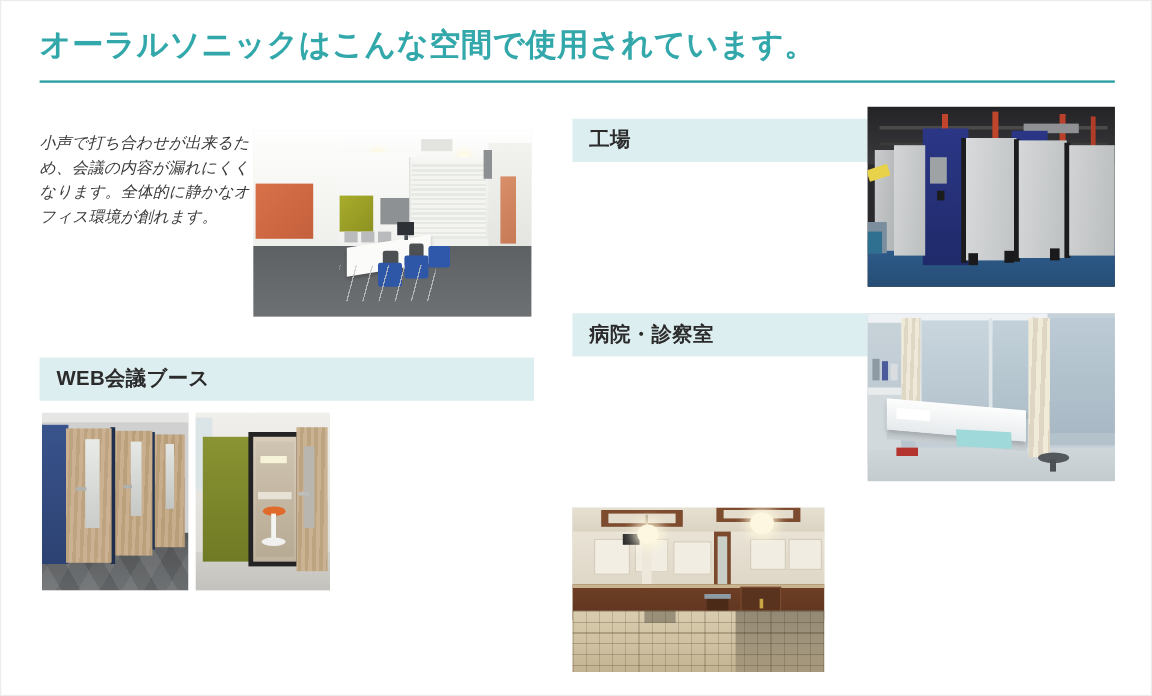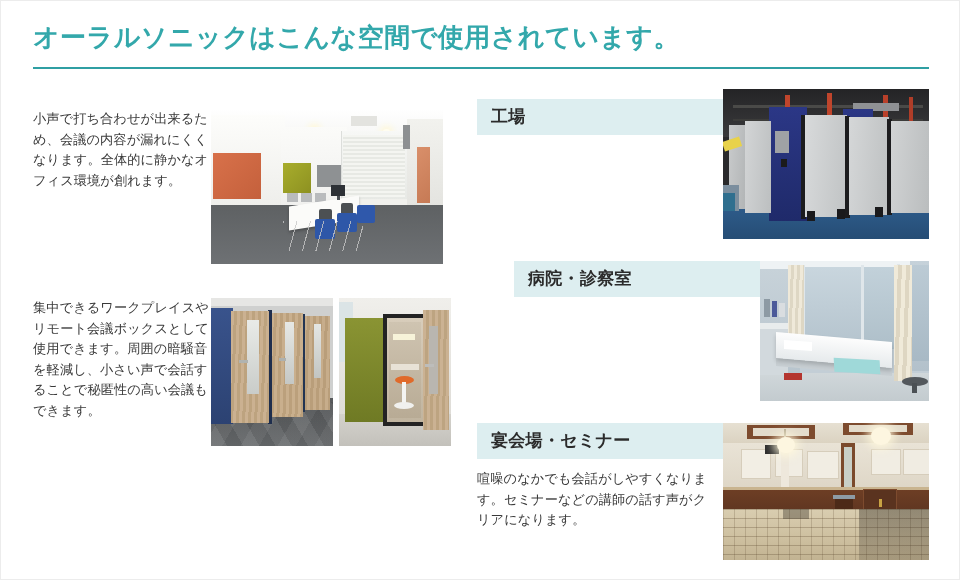--- a/index.html
+++ b/index.html
@@ -78,21 +78,21 @@
     margin-top: 10px;
   }
   .sec-text {
     font-size: 13.2px;
     line-height: 1.56;
     color: #3a3a3a;
     letter-spacing: 0.1px;
   }
 
   
-  .lrow { display: flex; gap: 0; }
+  .lrow { display: flex; gap: 0; font-style: italic; }
   .lrow .sec-text { width: 176px; flex: 0 0 176px; }
   .lrow .photos { display: flex; gap: 6px; margin-left: 2px; }
 
   
   .rrow { display: flex; }
   .rrow .sec-text { width: 238px; flex: 0 0 238px; }
 
   
   .photo {
     position: relative;
@@ -390,22 +390,22 @@
             <div class="chairE"></div>
             <div class="backD"></div>
             <div class="chairD"></div>
             <div class="legs"></div>
           </div>
         </div>
       </div>
     </div>
 
     <div class="section">
+      <div class="sec-header">WEB会議ブース</div>
       <div class="sec-body lrow">
-        <div class="sec-text">集中できるワークプレイスやリモート会議ボックスとして使用できます。周囲の暗騒音を軽減し、小さい声で会話することで秘匿性の高い会議もできます。</div>
         <div class="photos">
 
           <div class="photo ph-booth1">
             <div class="ceil"></div>
             <div class="bg"></div>
             <div class="flr"></div>
             <div class="tile"></div>
             <div class="bside"></div>
             <div class="d3"></div>
             <div class="w3"></div>
@@ -473,21 +473,21 @@
           <div class="ft1"></div>
           <div class="ft2"></div>
           <div class="ft3"></div>
           <div class="cart"></div>
           <div class="bluebox"></div>
           <div class="yellow"></div>
         </div>
       </div>
     </div>
 
-    <div class="section" style="margin-bottom:22px;margin-left:37px;">
+    <div class="section" style="margin-bottom:22px;">
       <div class="rrow">
         <div style="flex:0 0 238px;">
           <div class="sec-header narrow">病院・診察室</div>
         </div>
         <div class="photo ph-hosp">
           <div class="wallTop"></div>
           <div class="wall1"></div>
           <div class="wallR"></div>
           <div class="blind1"></div>
           <div class="blind2"></div>
@@ -509,26 +509,20 @@
           <div class="redbook"></div>
           <div class="curtainR"></div>
           <div class="stool"></div>
           <div class="stoolLeg"></div>
         </div>
       </div>
     </div>
 
     <div class="section">
       <div class="rrow">
-        <div style="flex:0 0 238px;">
-          <div class="sec-header narrow">宴会場・セミナー</div>
-          <div class="sec-body">
-            <div class="sec-text">喧噪のなかでも会話がしやすくなります。セミナーなどの講師の話す声がクリアになります。</div>
-          </div>
-        </div>
         <div class="photo ph-hall">
           <div class="ceil"></div>
           <div class="coffer1"></div>
           <div class="coffer1b"></div>
           <div class="coffer2"></div>
           <div class="coffer2b"></div>
           <div class="wall"></div>
           <div class="pan1"></div>
           <div class="pan2"></div>
           <div class="pan3"></div>

